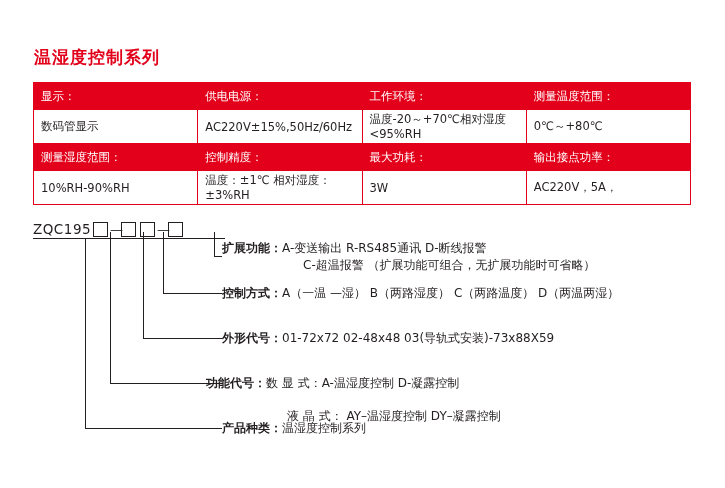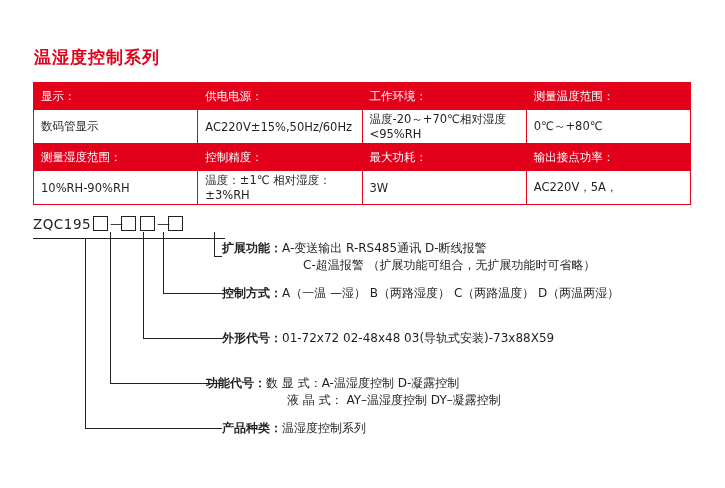--- a/index.html
+++ b/index.html
@@ -58,21 +58,21 @@
   .spec-table td.c {
     text-align: left;
   }
   
   .model {
     position: absolute;
     left: 33px;
     top: 216px;
     height: 26px;
     display: flex;
-    align-items: flex-start;
+    align-items: center;
     font-size: 13px;
   }
   .model .mtext {
     font-size: 13.5px;
     color: #231f20;
     letter-spacing: 0.5px;
   }
   .box {
     display: inline-block;
     width: 15px;
@@ -118,21 +118,21 @@
   .ann .lbl {
     font-weight: bold;
   }
   .ann-1 { left: 222px; top: 240px; }
   .ann-2 { left: 222px; top: 285px; }
   .ann-3 { left: 222px; top: 330px; }
   .ann-4 { left: 206px; top: 375px; }
   .ann-5 { left: 222px; top: 420px; }
   .row2 { display: block; }
   .indent-a { padding-left: 81px; }
-  .indent-b { padding-left: 81px; }
+  .indent-b { padding-left: 81px; margin-top: 16px; }
   .dim-line { font-size: 10.5px; padding-left: 81px; }
 </style>
 </head>
 <body>
 
 <div class="page">
 
   <div class="title">温湿度控制系列</div>
 
   <table class="spec-table">

